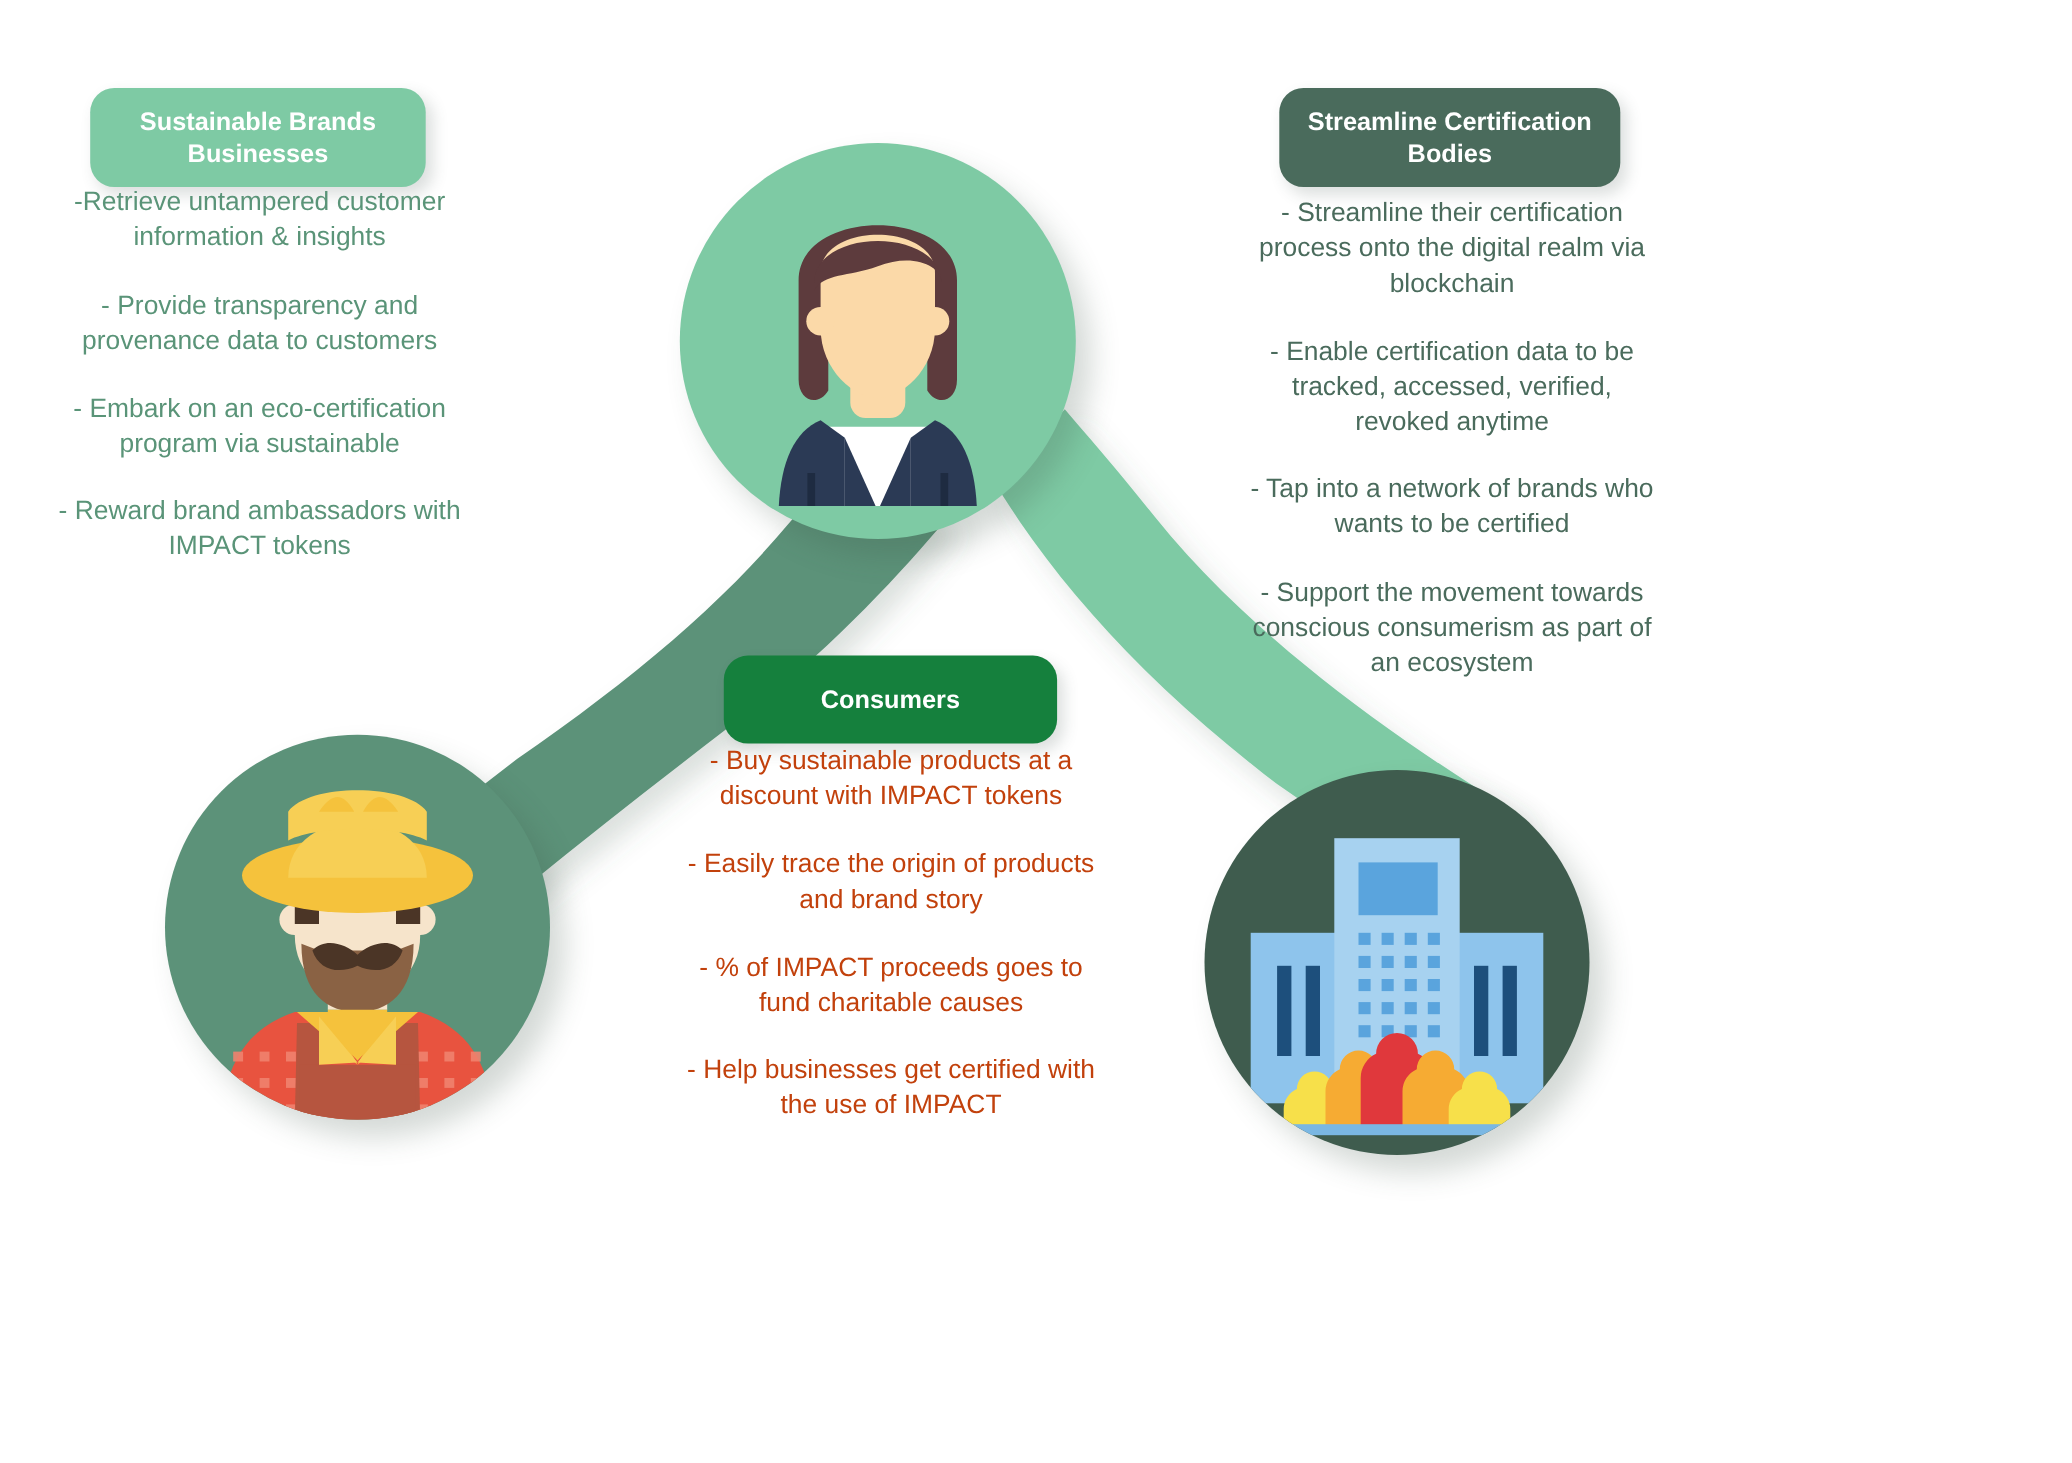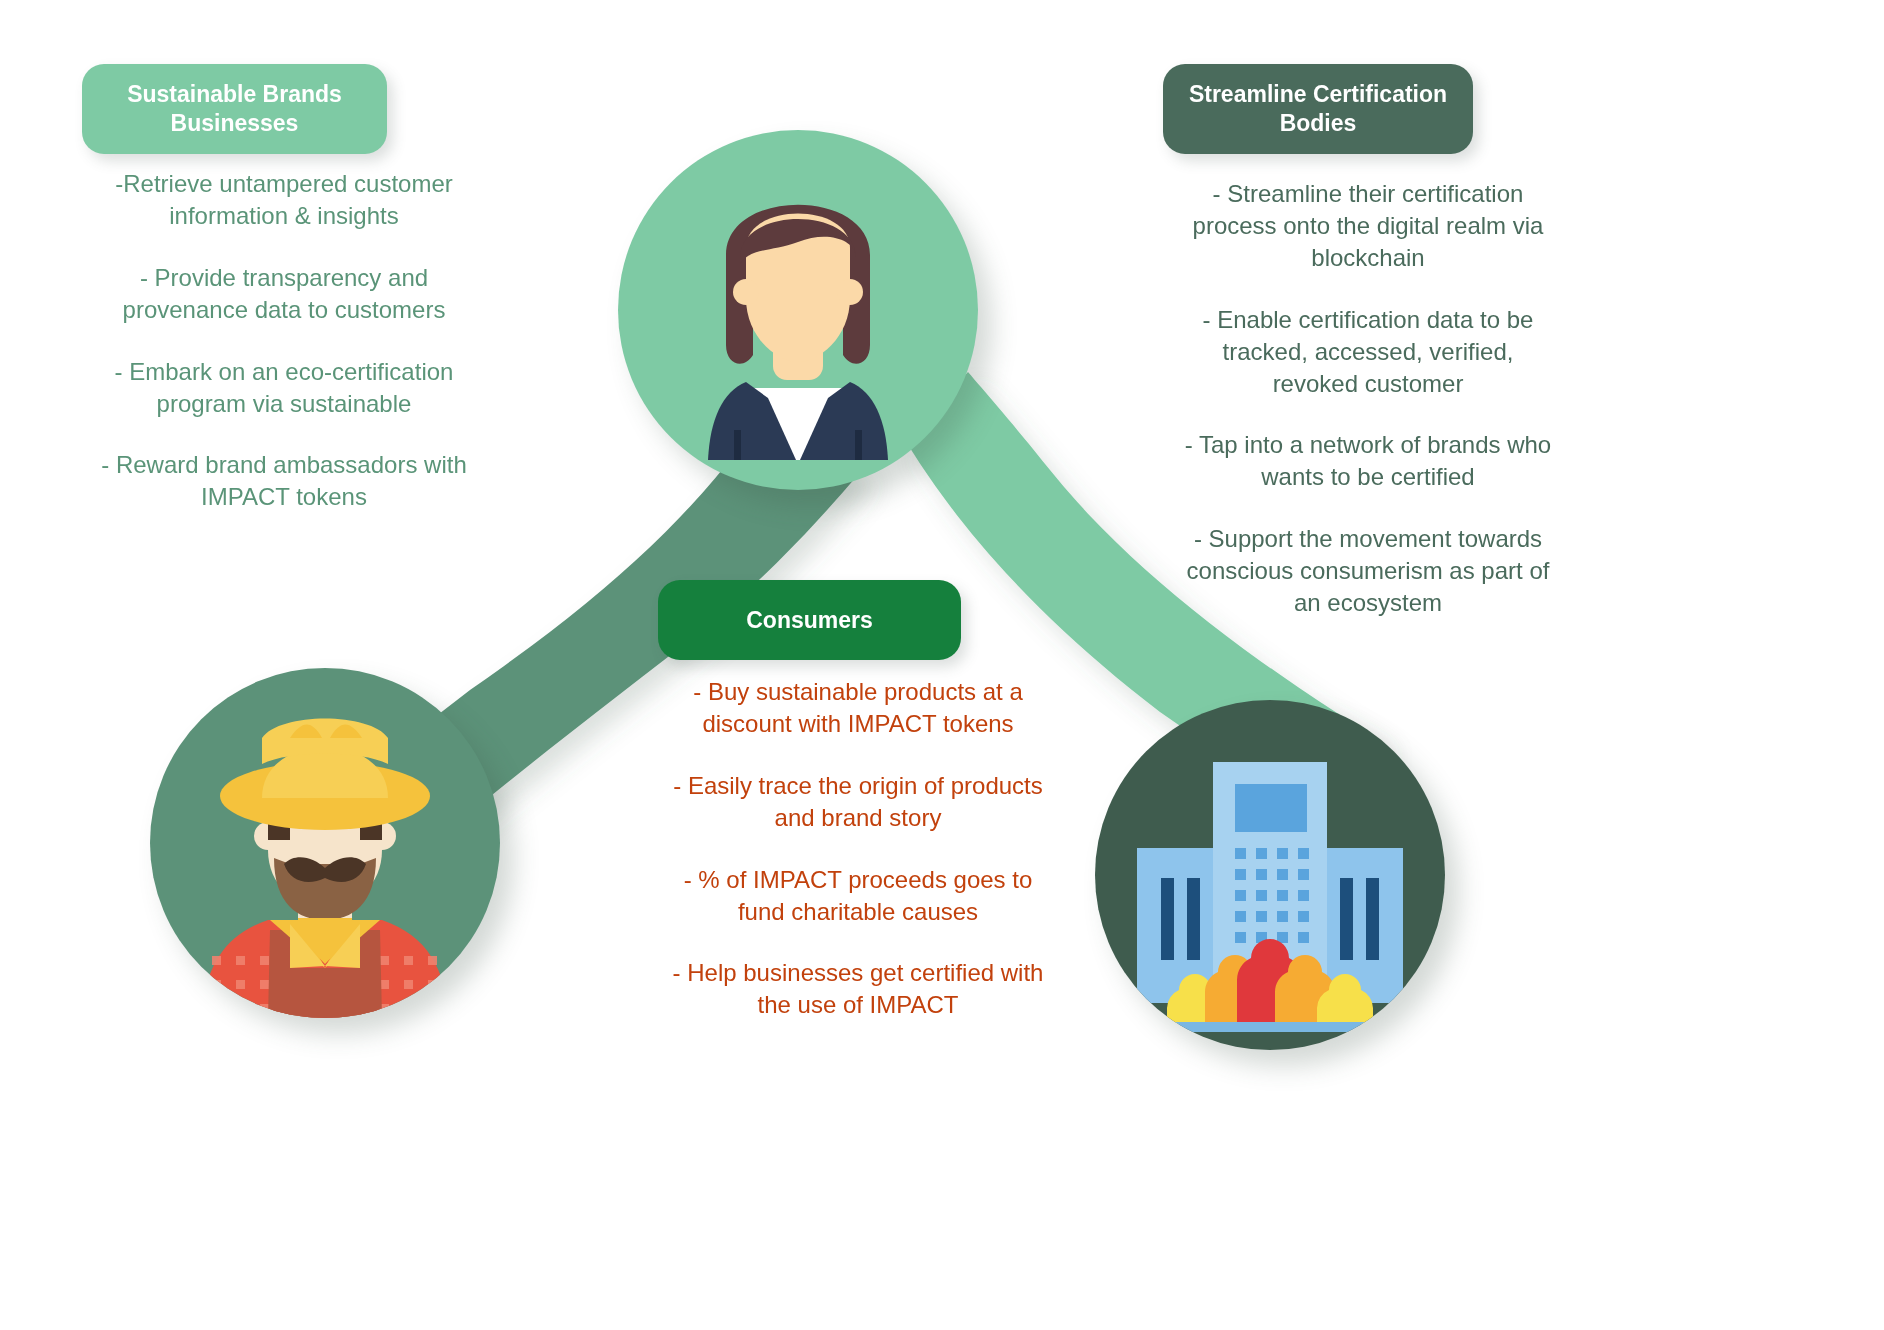--- a/index.html
+++ b/index.html
@@ -35,32 +35,32 @@
     border-radius:22px;
     display:flex;align-items:center;justify-content:center;
     text-align:center;
     color:#ffffff;
     font-weight:bold;
     line-height:1.25;
     z-index:4;
     box-shadow:6px 7px 14px rgba(60,80,70,0.18);
     padding:6px 14px;
     box-sizing:border-box;
+    margin-top:16px;
   }
   #pill-brands{left:82px;top:64px;width:305px;height:90px;background:#7ecaa4;font-size:23px;}
   #pill-regulatory{left:1163px;top:64px;width:310px;height:90px;background:#4a6b5c;font-size:23px;}
   #pill-consumers{left:658px;top:580px;width:303px;height:80px;background:#15803d;font-size:23px;}
 
   
   .col{
     position:absolute;
     text-align:center;
     z-index:4;
     line-height:1.33;
-    margin-left:48px;
   }
   .col .bullet{margin:0 0 30px 0;}
   .col .bullet:last-child{margin-bottom:0;}
 
   #col-brands{left:46px;top:168px;width:380px;color:#5a9478;font-size:24px;}
   #col-regulatory{left:1135px;top:178px;width:370px;color:#4a6b5c;font-size:24px;}
   #col-consumers{left:610px;top:676px;width:400px;color:#c2410c;font-size:24px;}
 </style>
 </head>
 <body>
@@ -235,21 +235,21 @@
 
   <div class="col" id="col-brands">
     <p class="bullet">-Retrieve untampered customer information &amp; insights</p>
     <p class="bullet">- Provide transparency and provenance data to customers</p>
     <p class="bullet">- Embark on an eco-certification program via sustainable</p>
     <p class="bullet">- Reward brand ambassadors with IMPACT tokens</p>
   </div>
 
   <div class="col" id="col-regulatory">
     <p class="bullet">- Streamline their certification process onto the digital realm via blockchain</p>
-    <p class="bullet">- Enable certification data to be tracked, accessed, verified, revoked customer</p>
+    <p class="bullet">- Enable certification data to be tracked, accessed, verified, revoked anytime</p>
     <p class="bullet">- Tap into a network of brands who wants to be certified</p>
     <p class="bullet">- Support the movement towards conscious consumerism as part of an ecosystem</p>
   </div>
 
   <div class="col" id="col-consumers">
     <p class="bullet">- Buy sustainable products at a discount with IMPACT tokens</p>
     <p class="bullet">- Easily trace the origin of products and brand story</p>
     <p class="bullet">- % of IMPACT proceeds goes to fund charitable causes</p>
     <p class="bullet">- Help businesses get certified with the use of IMPACT</p>
   </div>

